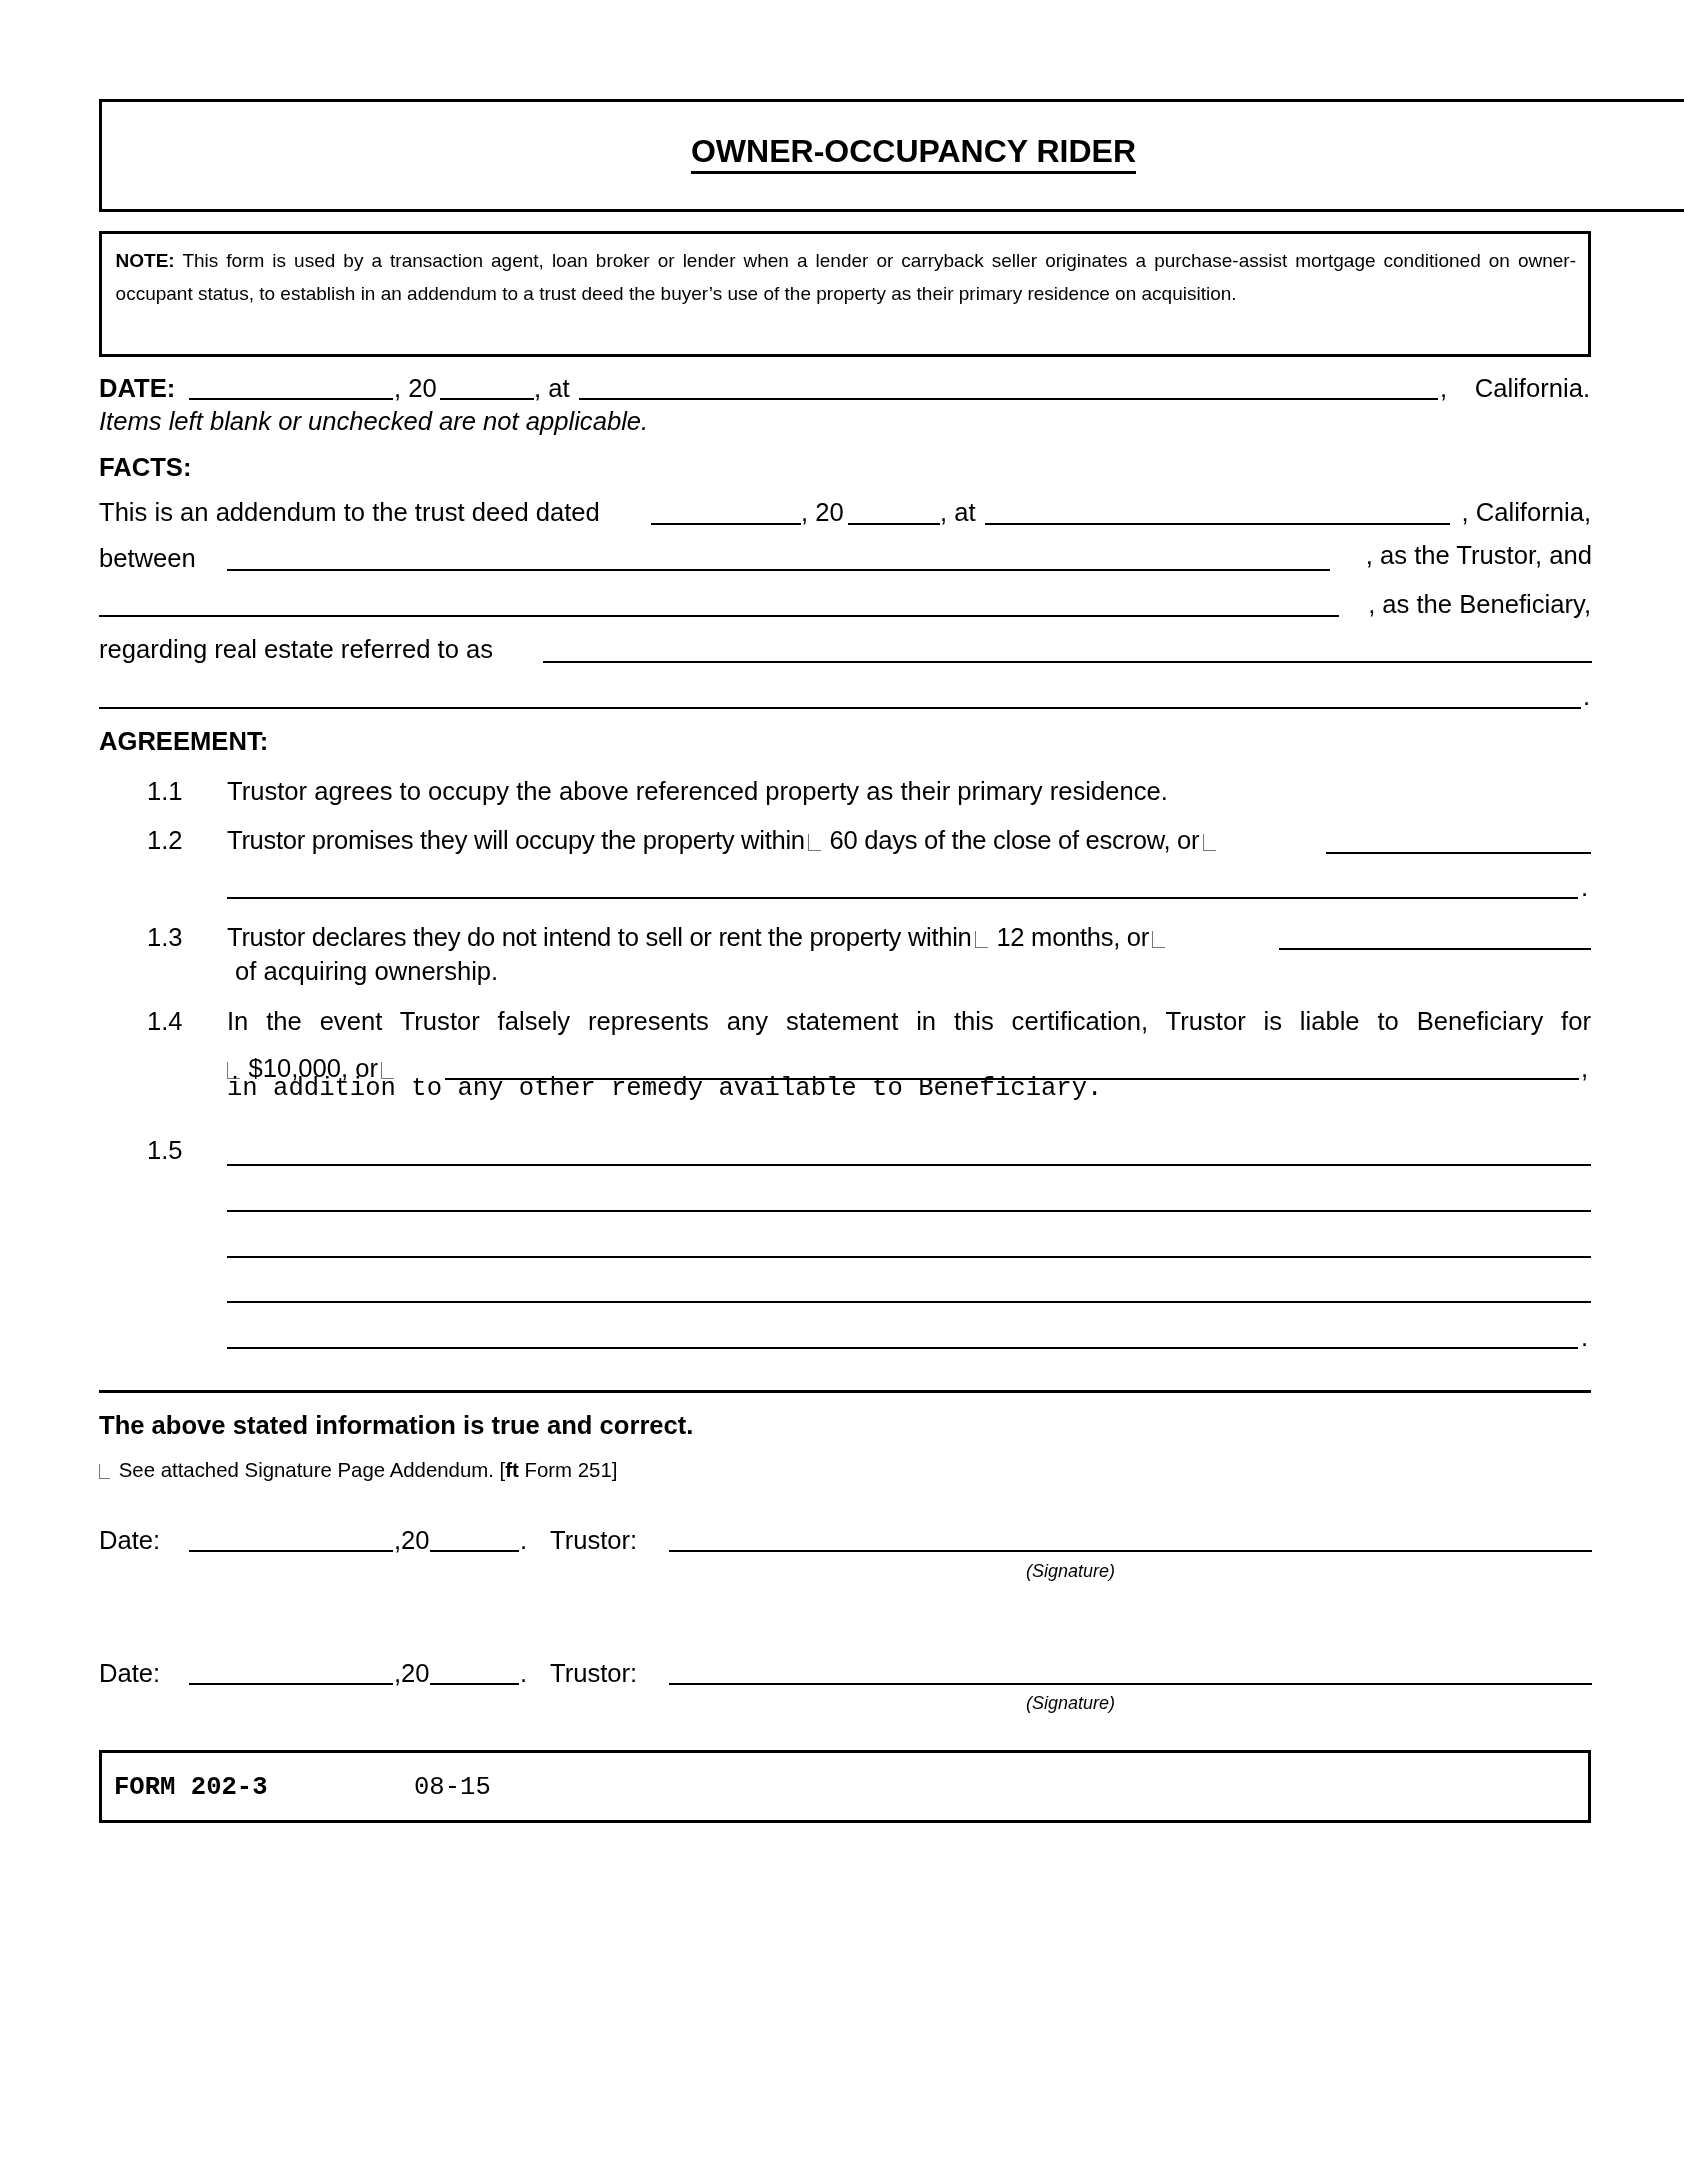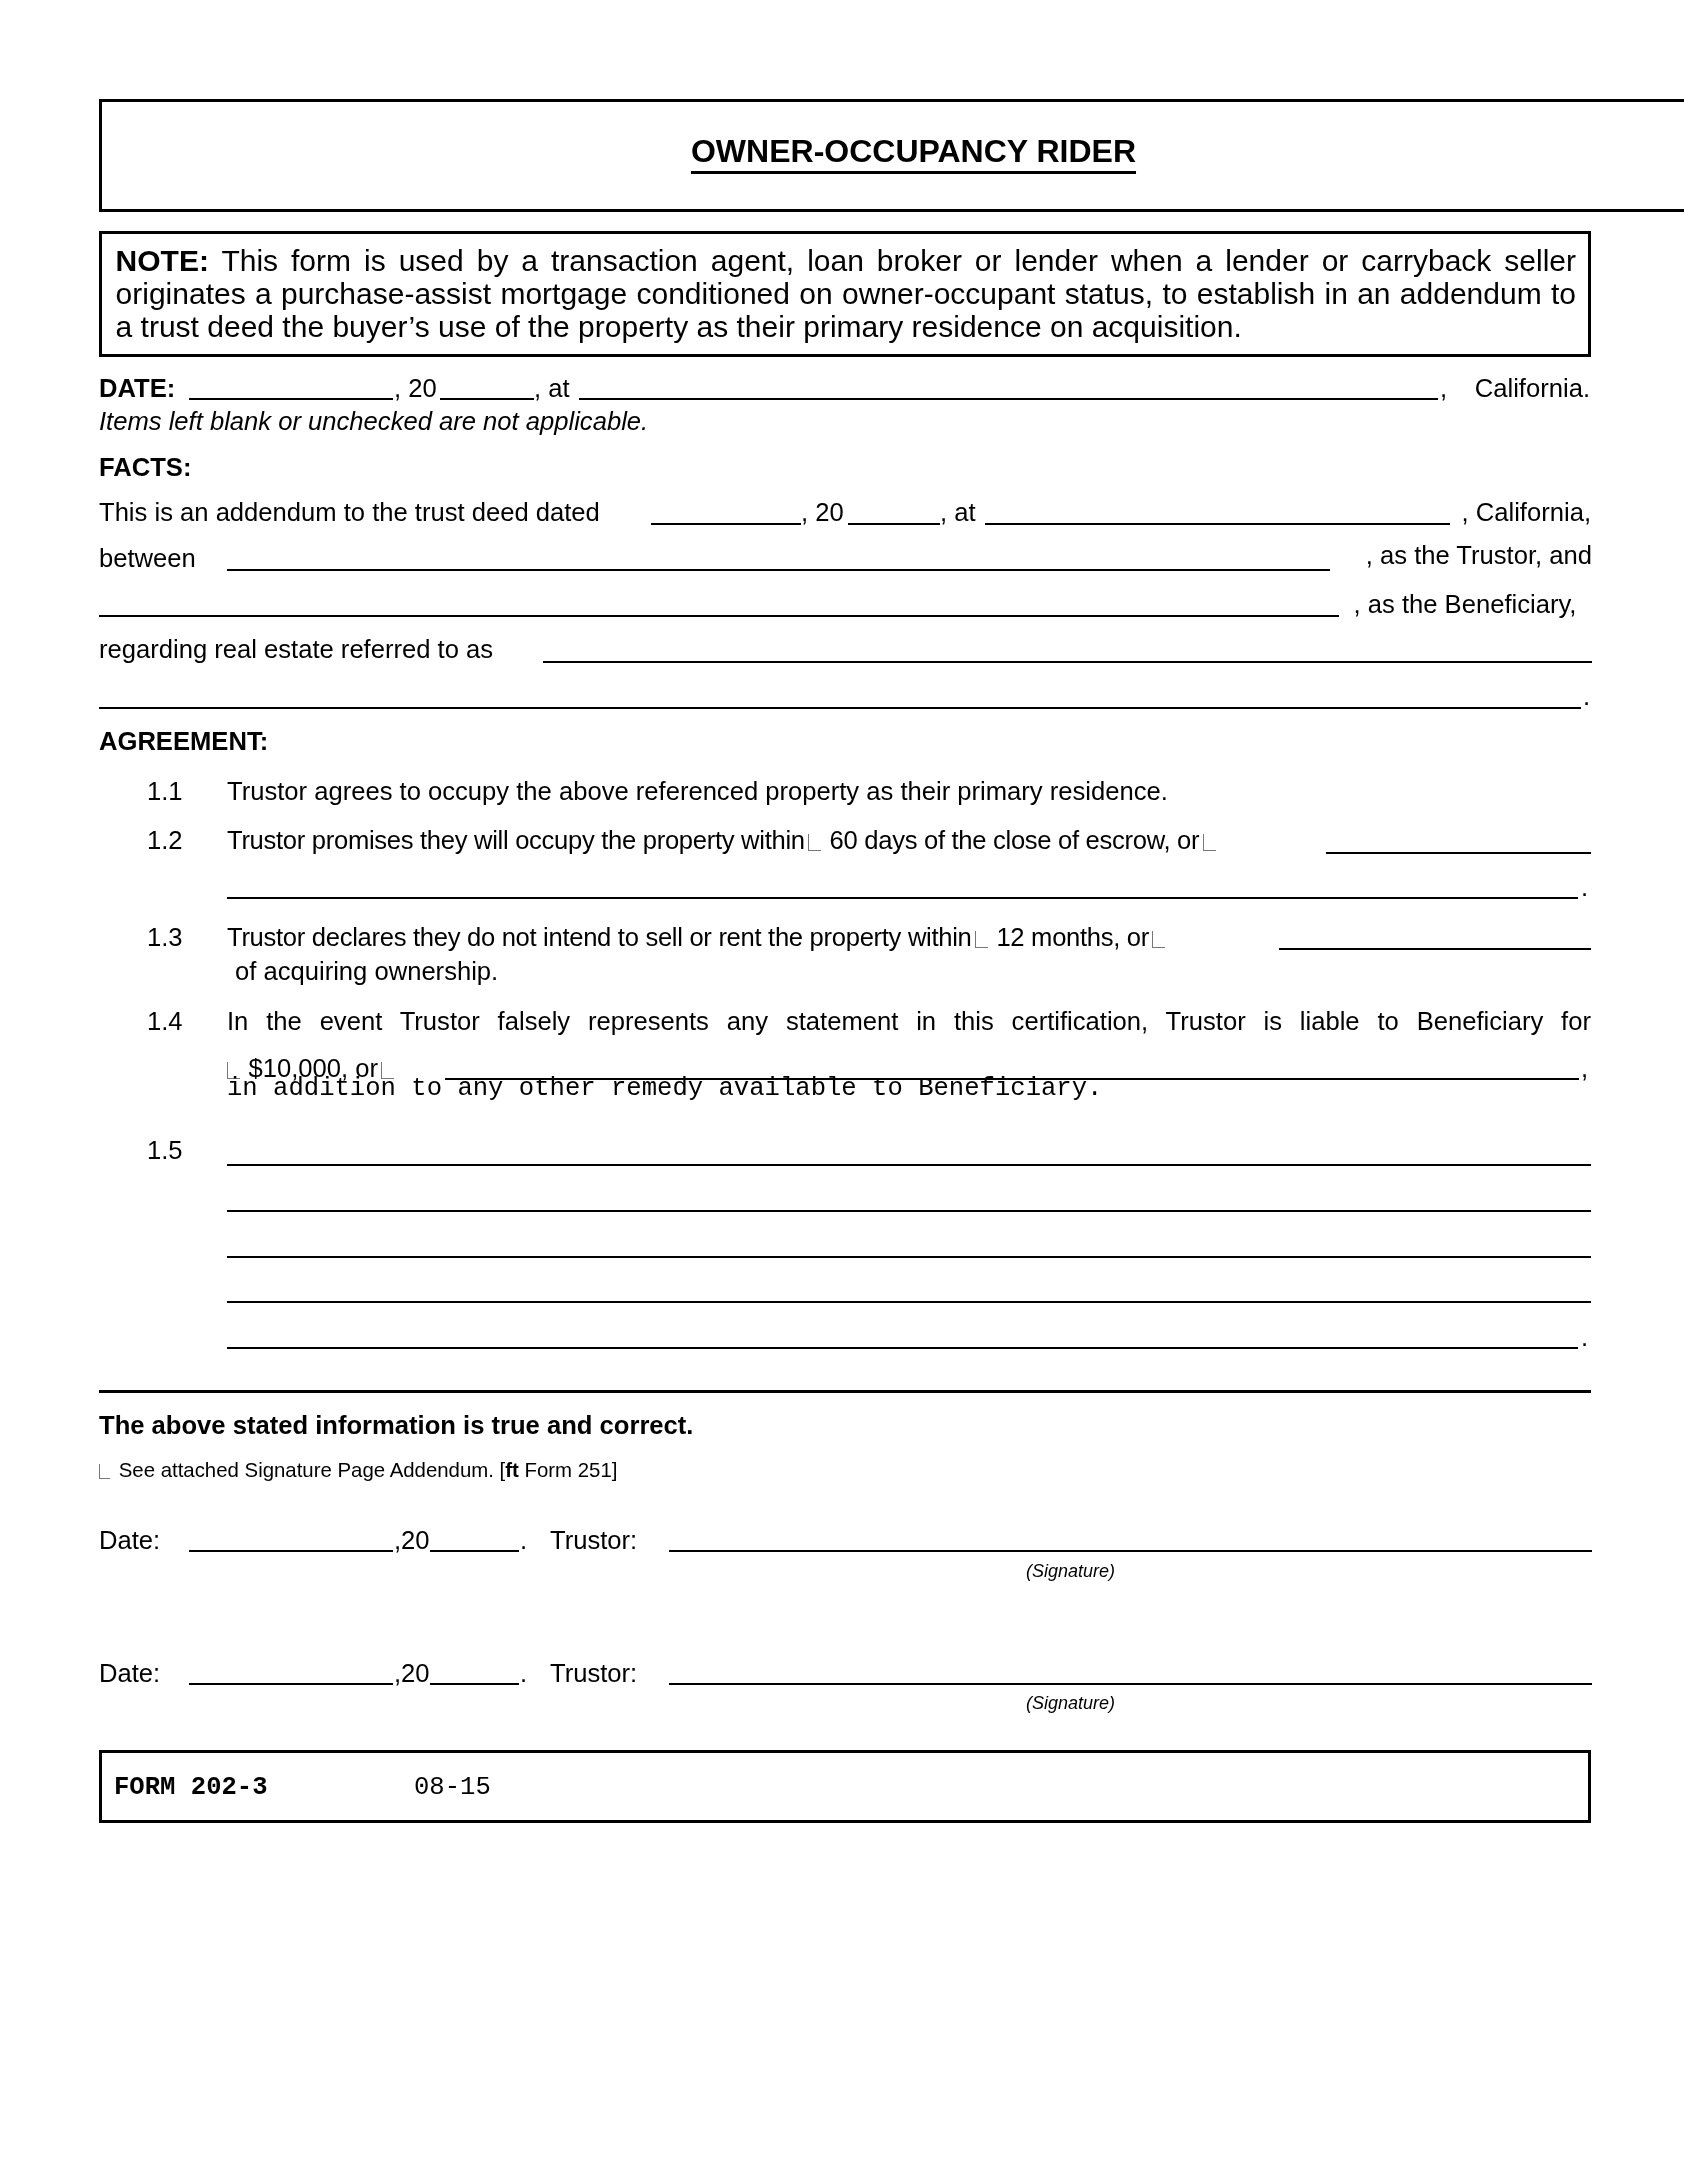--- a/index.html
+++ b/index.html
@@ -7,21 +7,21 @@
          font-family:"Liberation Sans", sans-serif; color:#000; }
   .abs { position:absolute; white-space:nowrap; }
   .t { font-size:25.6px; line-height:31px; }
   .b { font-weight:bold; }
   .i { font-style:italic; }
   .blank { position:absolute; border-bottom:2.6px solid #000; height:0; }
   .box { position:absolute; border:3.4px solid #000; box-sizing:border-box; background:#fff; }
   .chk { display:inline-block; width:12px; height:15.3px; border-left:1.3px solid #777; border-bottom:1.3px solid #777;
          margin:0 8.5px 0 3.4px; vertical-align:-1.7px; }
   .title { font-size:32px; font-weight:bold; text-decoration:underline; text-decoration-thickness:3.4px; text-underline-offset:8.5px; }
-  .note { font-size:30px; line-height:33px; text-align:justify; }
+  .note { font-size:19px; line-height:33px; text-align:justify; }
   .sig { font-size:18px; font-style:italic; }
   .footer { font-size:25.6px;font-family:Liberation Mono, monospace; }
 </style>
 </head>
 <body>
 
 <div class="box" style="left:99px;top:99px;width:1629px;height:113px;">
   <div class="abs title" style="left:0;right:0;top:31px;text-align:center;">OWNER-OCCUPANCY RIDER</div>
 </div>
 
@@ -51,21 +51,21 @@
 <div class="blank" style="left:848px;top:523px;width:92px;"></div>
 <div class="abs t" style="left:940px;top:497px;">, at</div>
 <div class="blank" style="left:985px;top:523px;width:465px;"></div>
 <div class="abs t" style="left:1450px;top:497px;width:141px;text-align:right;">, California,</div>
 
 <div class="abs t" style="left:99px;top:543px;">between</div>
 <div class="blank" style="left:227px;top:569px;width:1103px;"></div>
 <div class="abs t" style="left:1331px;top:540px;width:261px;text-align:right;">, as the Trustor, and</div>
 
 <div class="blank" style="left:99px;top:615px;width:1240px;"></div>
-<div class="abs t" style="left:1339px;top:589px;width:252px;text-align:center;">, as the Beneficiary,</div>
+<div class="abs t" style="left:1339px;top:589px;width:252px;text-align:right;">, as the Beneficiary,</div>
 
 <div class="abs t" style="left:99px;top:634px;">regarding real estate referred to as</div>
 <div class="blank" style="left:543px;top:661px;width:1049px;"></div>
 
 <div class="blank" style="left:99px;top:707px;width:1482px;"></div>
 <div class="abs t" style="left:1583px;top:681px;">.</div>
 
 <div class="abs t b" style="left:99px;top:726px;">AGREEMENT:</div>
 
 <div class="abs t" style="left:147px;top:776px;">1.1</div>

